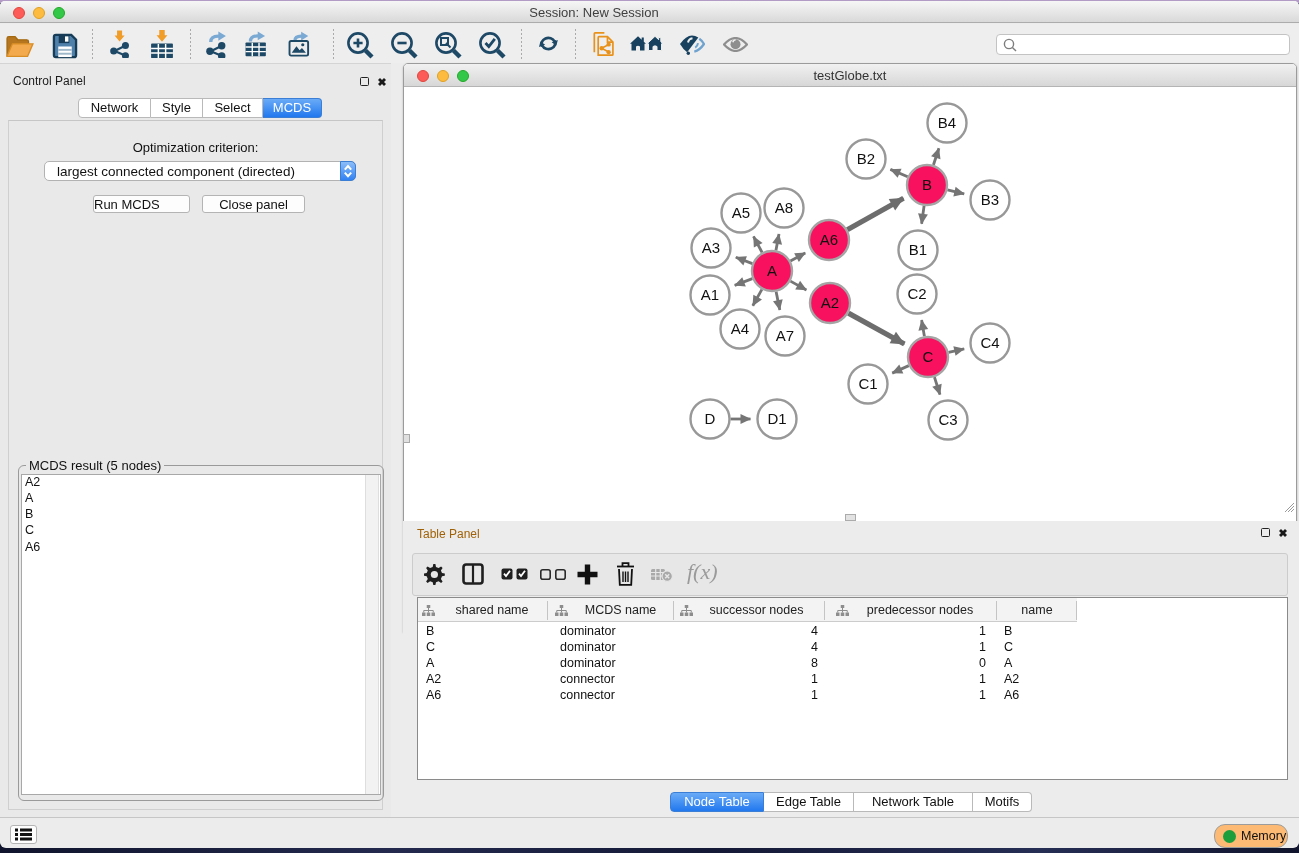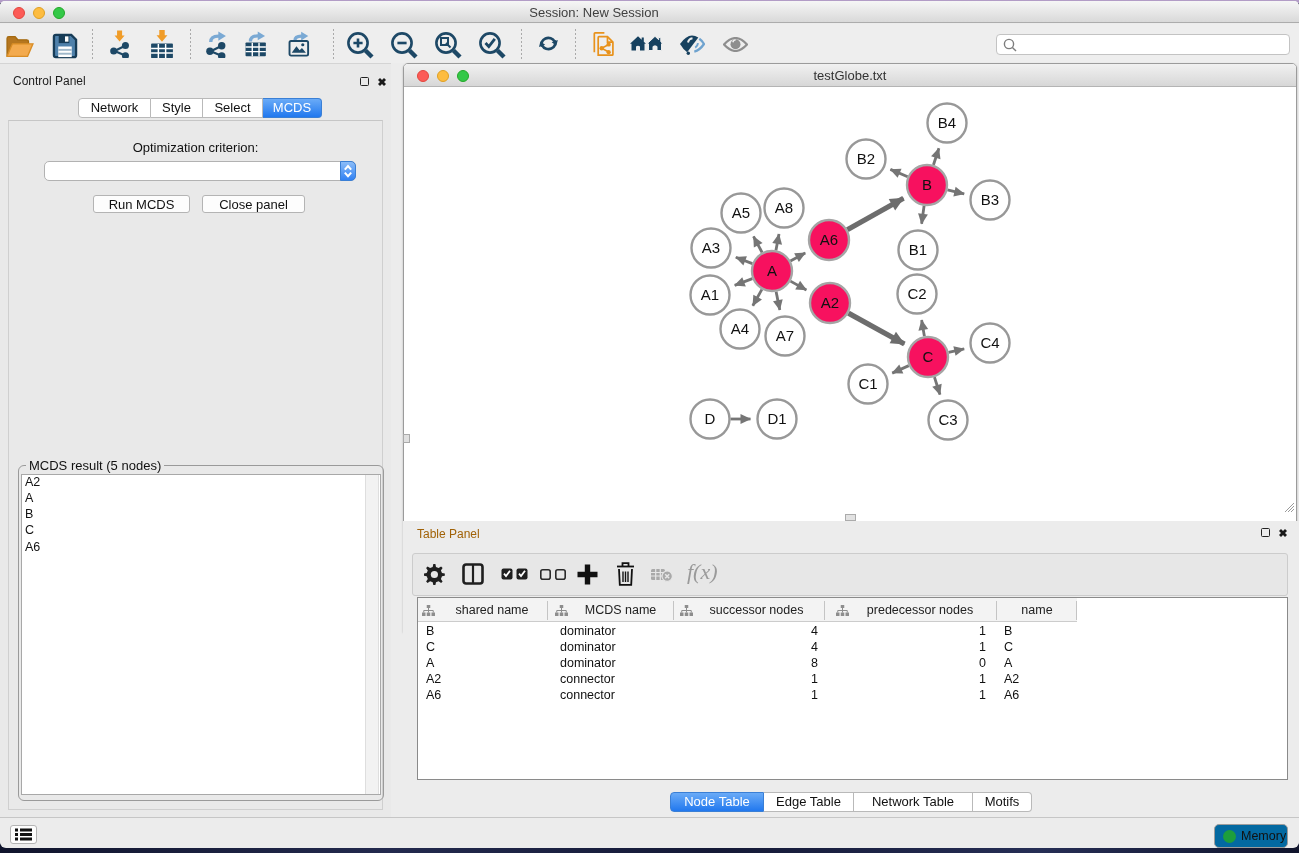--- a/index.html
+++ b/index.html
@@ -184,24 +184,25 @@
       </svg>
     <div class="abs" id="cpTabs">
       <div class="seg" style="left:0;width:73px;border-radius:4px 0 0 4px">Network</div>
       <div class="seg" style="left:73px;width:52px;border-left:none">Style</div>
       <div class="seg" style="left:125px;width:60px;border-left:none">Select</div>
       <div class="seg sel" style="left:185px;width:59px;border-left:none;border-radius:0 4px 4px 0">MCDS</div>
     </div>
     <div class="abs" id="cpInner">
       <div class="abs" style="top:19px;left:0;width:373px;text-align:center;font-size:13px;color:#111">Optimization criterion:</div>
       <div class="abs" style="top:74px;left:0;width:373px;height:20px">
-        <span class="btn" style="left:84px;top:0;width:97px;height:18px;font-size:13px;color:#111;line-height:17px;text-align:center">Run MCDS</span>
+        <span class="btn" style="left:84px;top:0;width:97px;height:18px;font-size:13px;color:#111;line-height:17px;">Run MCDS</span>
         <span class="btn" style="left:193px;top:0;width:103px;height:18px;font-size:13px;color:#111;line-height:17px;text-align:center">Close panel</span>
       </div>
       <div class="abs" style="top:40px;left:35px;width:312px;height:20px;background:#fff;border:1px solid #b2b2b2;border-radius:5px">
+        <div class="abs" style="top:0;left:12px;font-size:13.5px;color:#111;line-height:19px">largest connected component (directed)</div>
         <div class="abs" style="top:-1px;left:295px;width:16px;height:20px;background:linear-gradient(#8cbdf8,#3181f3);border:1px solid #3a7fd5;border-radius:0 5px 5px 0">
           <svg width="14" height="18" viewBox="0 0 14 18" style="position:absolute;left:0;top:0">
             <path d="M3.8,7.6 L7,4 L10.2,7.6 M3.8,10.6 L7,14.2 L10.2,10.6" stroke="#fff" stroke-width="2" fill="none"></path>
           </svg>
         </div>
       </div>
       <div class="abs" style="top:344px;left:9px;width:366px;height:336px;border:1px solid #9a9a9a;border-radius:6px">
         <div class="abs" style="top:-8px;left:7px;background:#e9e9e9;font-size:13px;color:#111;padding:0 3px">MCDS result (5 nodes)</div>
         <div class="abs" style="top:8px;left:2px;width:360px;height:321px;background:#fff;border:1px solid #a8a8a8">
           <div class="abs" style="top:-1px;left:3px;font-size:12.5px;line-height:16.15px;color:#111">A2<br>A<br>B<br>C<br>A6</div>
@@ -453,18 +454,18 @@
         <g fill="#111">
             <rect x="0" y="0.5" width="3" height="3"></rect>
             <rect x="0" y="5" width="3" height="3"></rect>
             <rect x="0" y="9.5" width="3" height="3"></rect>
         <rect x="5" y="0.5" width="12" height="3"></rect>
             <rect x="5" y="5" width="12" height="3"></rect>
             <rect x="5" y="9.5" width="12" height="3"></rect>
           </g>
       </svg>
     </div>
-    <div class="abs" style="left:1214px;top:6px;width:74px;height:24px;background:#0369a1;border:1px solid #9c9c9c;border-radius:5px">
+    <div class="abs" style="left:1214px;top:6px;width:74px;height:24px;background:#fdba74;border:1px solid #9c9c9c;border-radius:11px">
       <div class="abs" style="left:8px;top:5px;width:13px;height:13px;border-radius:50%;background:#1d9e3c"></div>
       <div class="abs" style="left:26px;top:4px;font-size:12.5px;color:#111">Memory</div>
     </div>
   </div>
 </div>
 
 </body></html>

